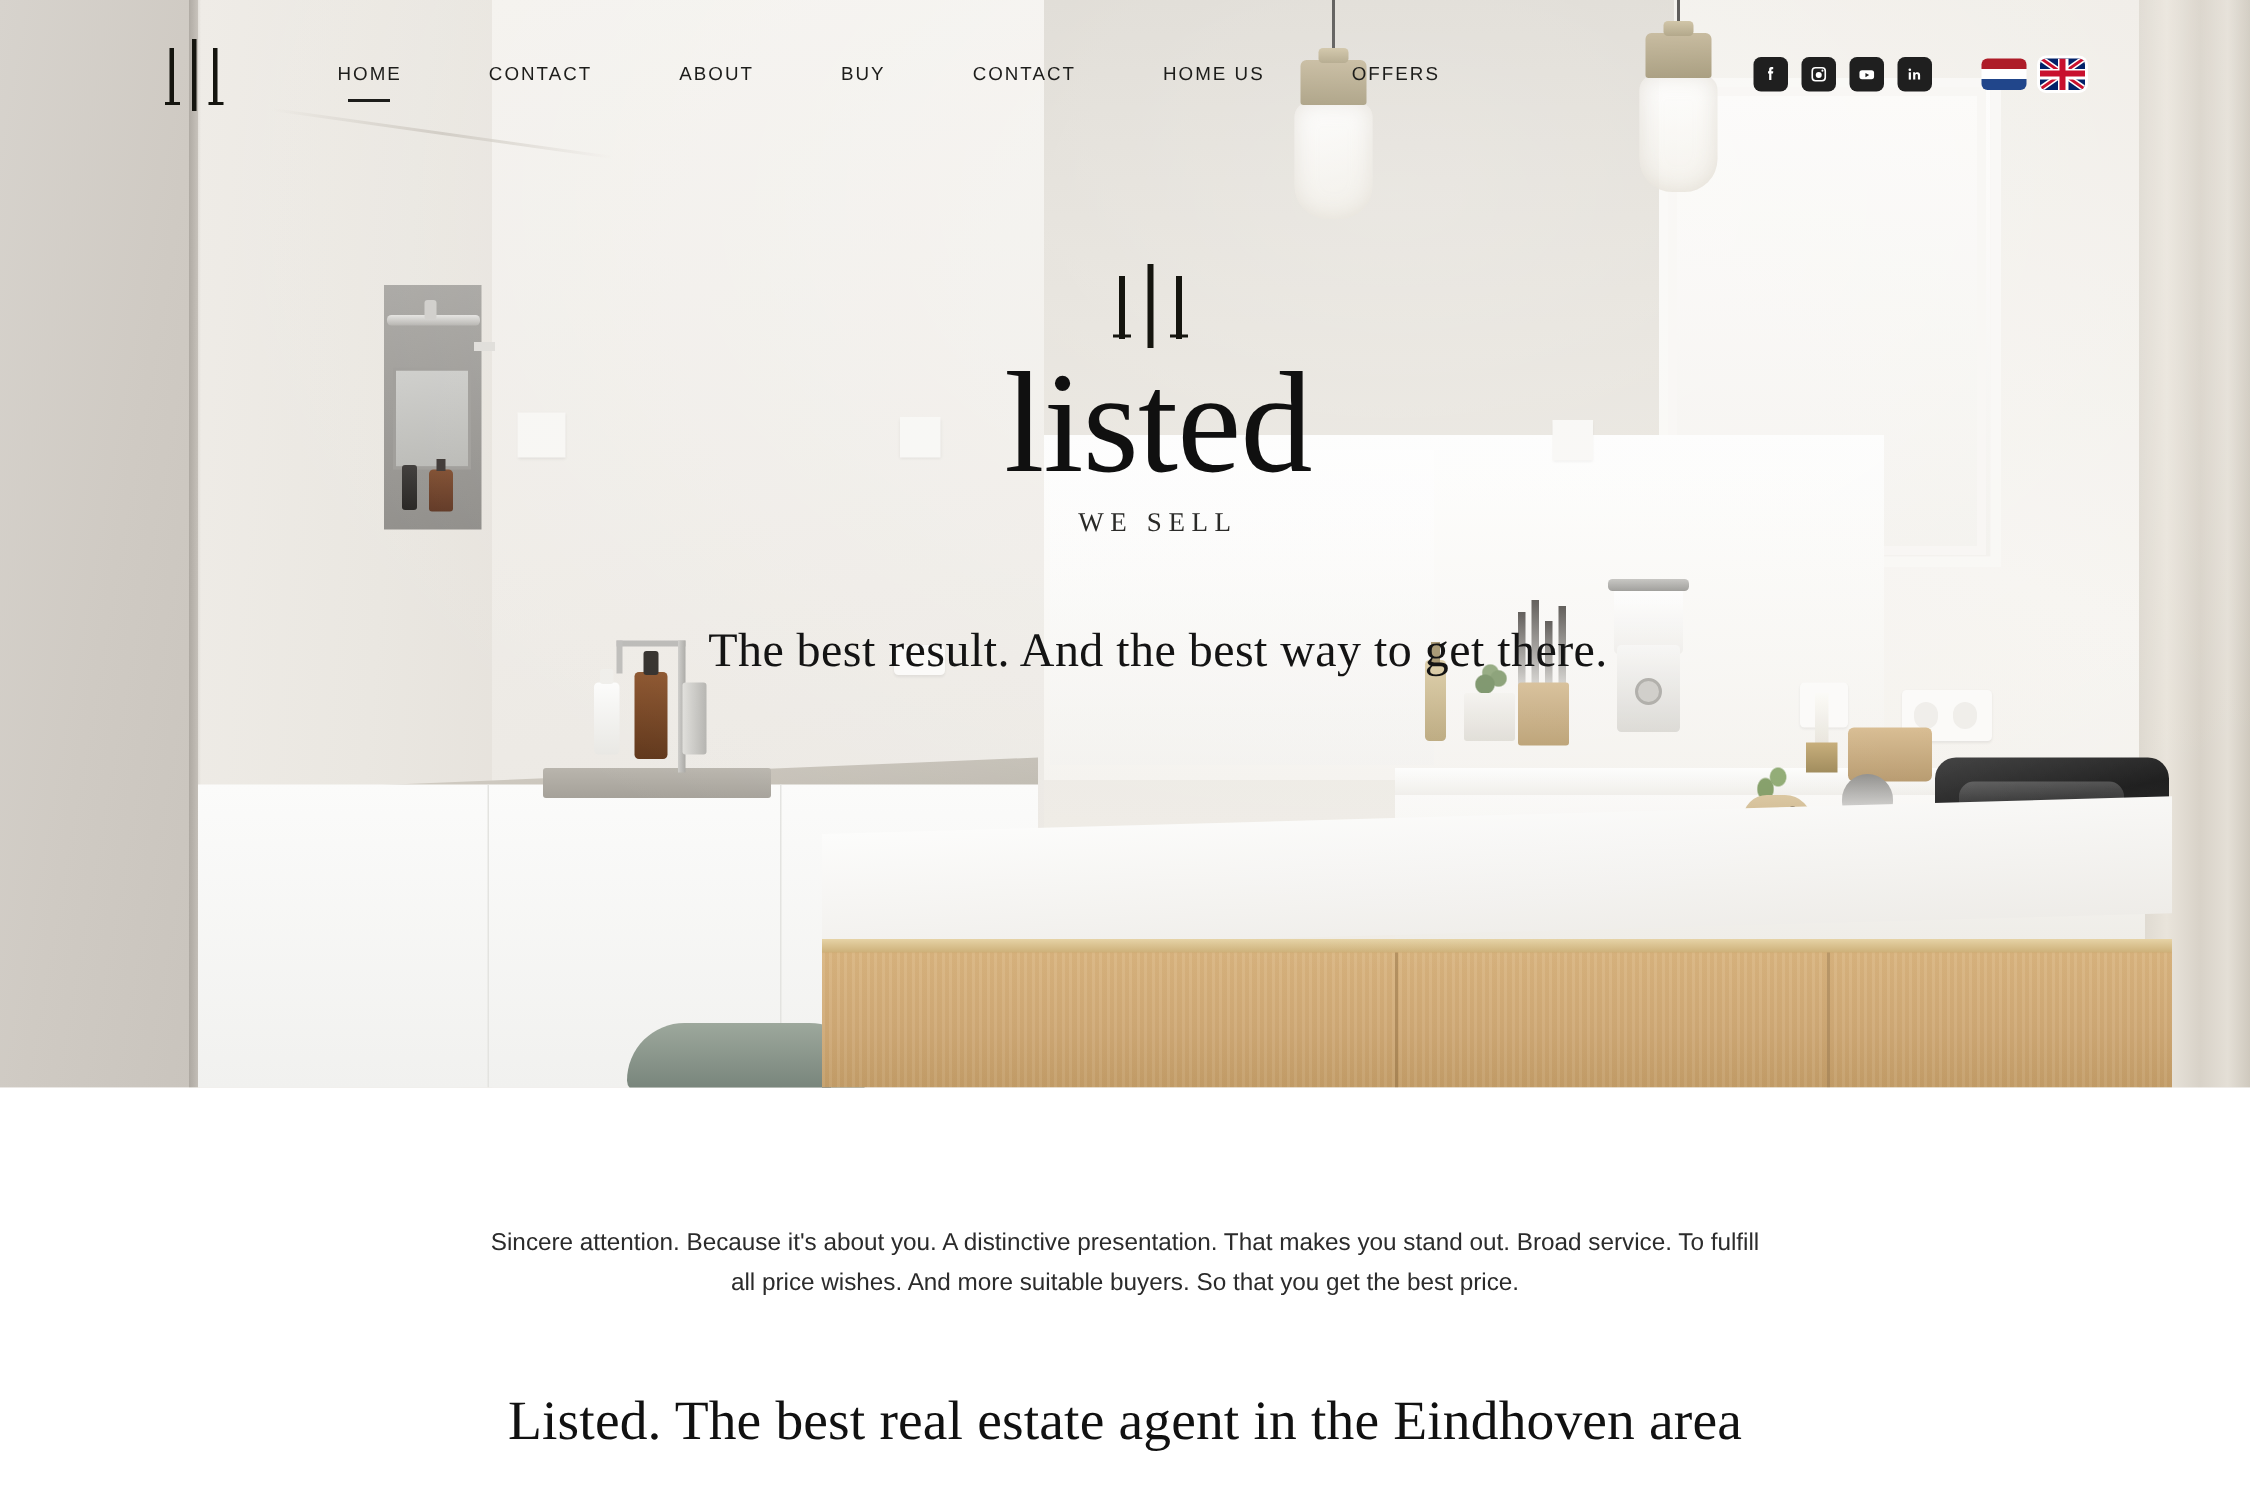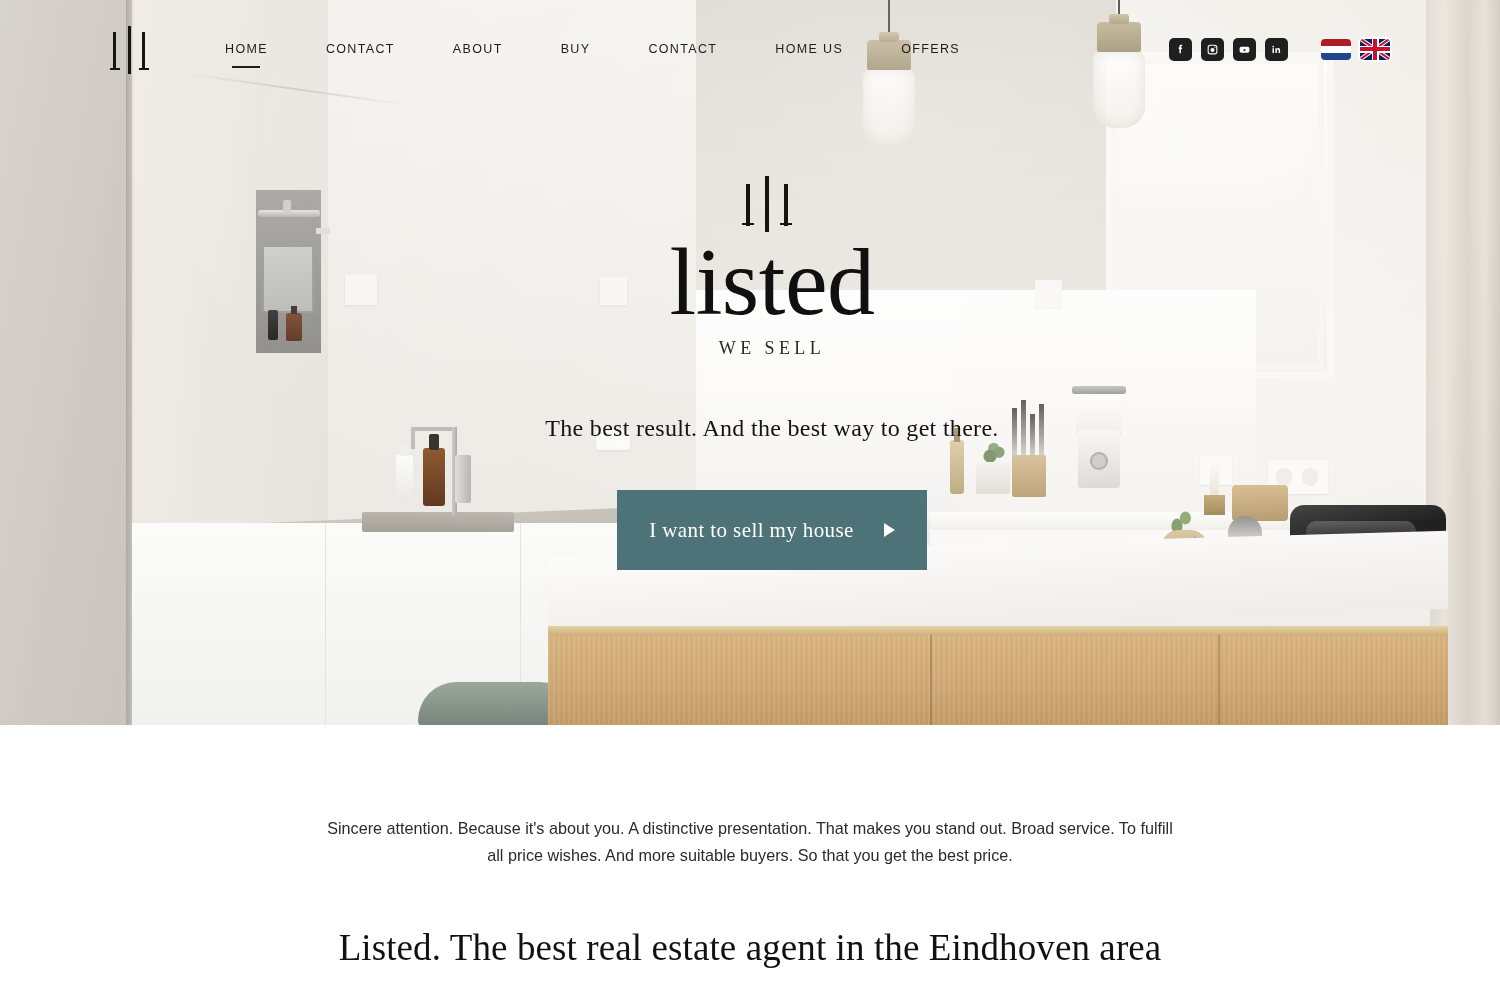--- a/index.html
+++ b/index.html
@@ -411,21 +411,21 @@
     color:#101010;
     margin-top:2px;
   }
   .logo-sub {
     font-family:"Liberation Serif", serif;
     font-size:18px; letter-spacing:4.4px; color:#2a2a28;
     margin-top:8px;
   }
   .hero-tagline {
     font-family:"Liberation Serif", serif;
-    font-size:24px; letter-spacing:0.3px; color:#141414;
+    font-size:32px; letter-spacing:0.3px; color:#141414;
     margin-top:56px;
   }
   .cta {
     margin-top:48px;
     width:310px; height:80px;
     background:#4d7378;
     display:flex; align-items:center; justify-content:center; gap:30px;
     cursor:pointer;
   }
   .cta-label {
@@ -627,23 +627,19 @@
     <div class="logo-mark">
       <i></i>
         <i></i>
         <i></i>
         <i></i>
         <i></i>
     </div>
     <div class="logo-word">listed</div>
     <div class="logo-sub">WE SELL</div>
     <div class="hero-tagline">The best result. And the best way to get there.</div>
-    <div class="cta">
-      <span class="cta-label">I want to sell my house</span>
-      <span class="cta-arrow"></span>
-    </div>
   </div>
 </div>
 
 <div class="section">
   <div class="sec-body">Sincere attention. Because it's about you. A distinctive presentation. That makes you stand out. Broad service. To fulfill all price wishes. And more suitable buyers. So that you get the best price.</div>
   <div class="sec-heading2">Listed. The best real estate agent in the Eindhoven area</div>
 </div>
 
 </body></html>

